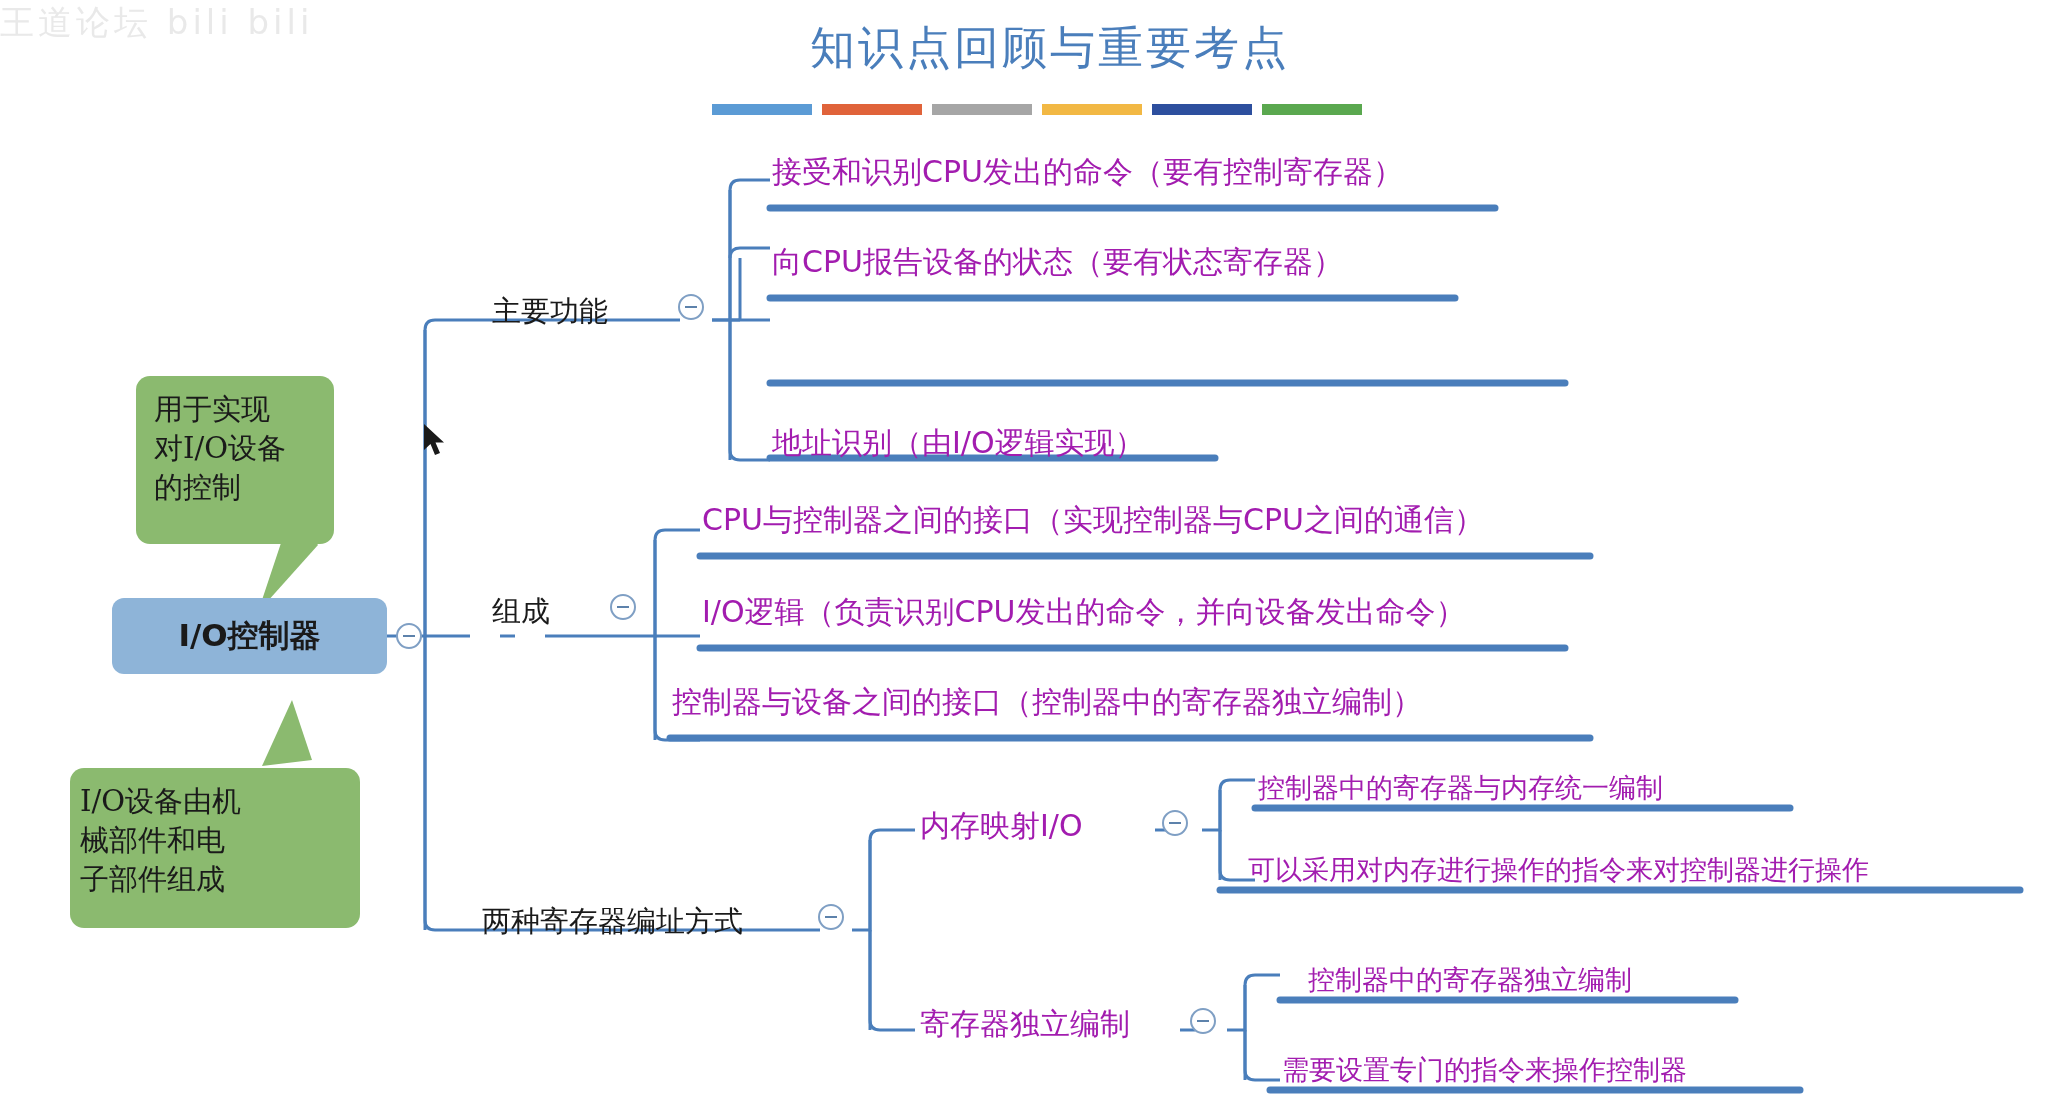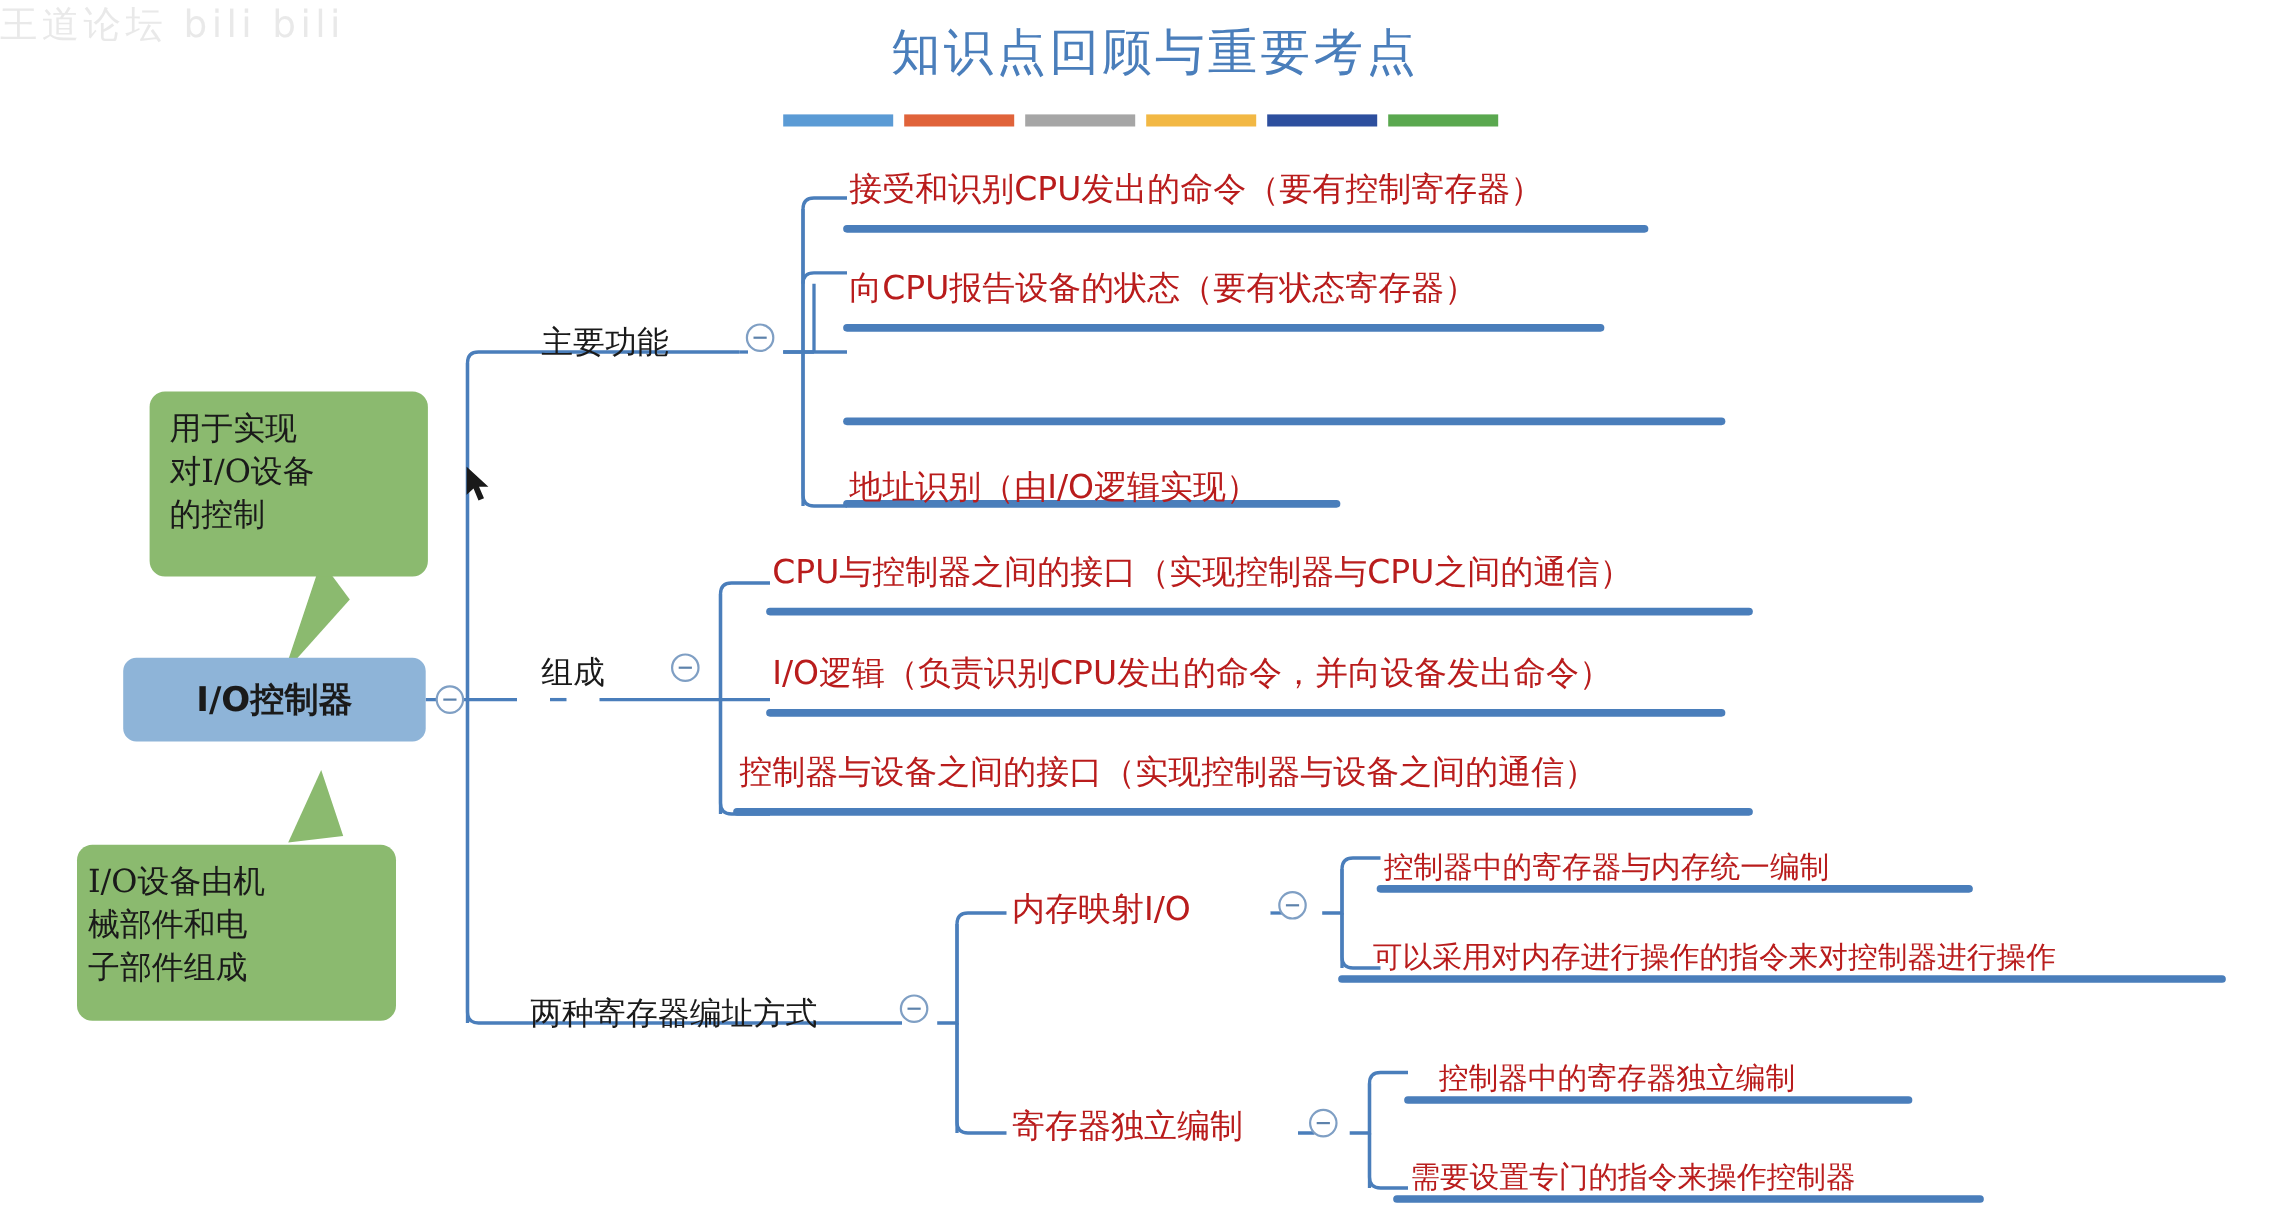--- a/index.html
+++ b/index.html
@@ -88,22 +88,22 @@
     border-radius: 14px;
     color: #1a1a1a;
     font-family: "DejaVu Serif", serif;
     font-size: 29px;
     line-height: 1.34;
     padding: 14px 18px;
     box-sizing: border-box;
   }
   .callout.top {
     left: 136px;
-    top: 356px;
-    width: 253px;
+    top: 376px;
+    width: 198px;
     height: 168px;
     text-align: left;
   }
   .callout.bottom {
     left: 70px;
     top: 768px;
     width: 290px;
     height: 160px;
     text-align: left;
     padding-left: 10px;
@@ -112,21 +112,21 @@
   .branch-label {
     position: absolute;
     color: #1a1a1a;
     font-size: 29px;
     white-space: nowrap;
     font-family: "DejaVu Sans", sans-serif;
   }
   
   .leaf-label {
     position: absolute;
-    color: #b91c1c;
+    color: #a21caf;
     white-space: nowrap;
     font-family: "DejaVu Sans", sans-serif;
   }
   .leaf-l1 { font-size: 30px; }
   .leaf-l2 { font-size: 27px; }
   
   .collapse {
     position: absolute;
     width: 26px;
     height: 26px;
@@ -255,21 +255,21 @@
 
   <div class="leaf-label leaf-l1" style="left:772px; top:152px;">接受和识别CPU发出的命令（要有控制寄存器）</div>
   <div class="leaf-label leaf-l1" style="left:772px; top:242px;">向CPU报告设备的状态（要有状态寄存器）</div>
   <div class="leaf-label leaf-l1" style="left:772px; top:403px;margin-top:20px;">地址识别（由I/O逻辑实现）</div>
 
   <div class="branch-label" style="left:492px; top:592px;">组成</div>
   <div class="collapse" style="left:610px; top:594px;"></div>
 
   <div class="leaf-label leaf-l1" style="left:702px; top:500px;">CPU与控制器之间的接口（实现控制器与CPU之间的通信）</div>
   <div class="leaf-label leaf-l1" style="left:702px; top:592px;">I/O逻辑（负责识别CPU发出的命令，并向设备发出命令）</div>
-  <div class="leaf-label leaf-l1" style="left:672px; top:682px;">控制器与设备之间的接口（实现控制器与设备之间的通信）</div>
+  <div class="leaf-label leaf-l1" style="left:672px; top:682px;">控制器与设备之间的接口（控制器中的寄存器独立编制）</div>
 
   <div class="branch-label" style="left:482px; top:902px;">两种寄存器编址方式</div>
   <div class="collapse" style="left:818px; top:904px;"></div>
 
   <div class="leaf-label leaf-l1" style="left:920px; top:806px;">内存映射I/O</div>
   <div class="collapse" style="left:1162px; top:810px;"></div>
 
   <div class="leaf-label leaf-l2" style="left:1258px; top:770px;">控制器中的寄存器与内存统一编制</div>
   <div class="leaf-label leaf-l2" style="left:1248px; top:852px;">可以采用对内存进行操作的指令来对控制器进行操作</div>
 

